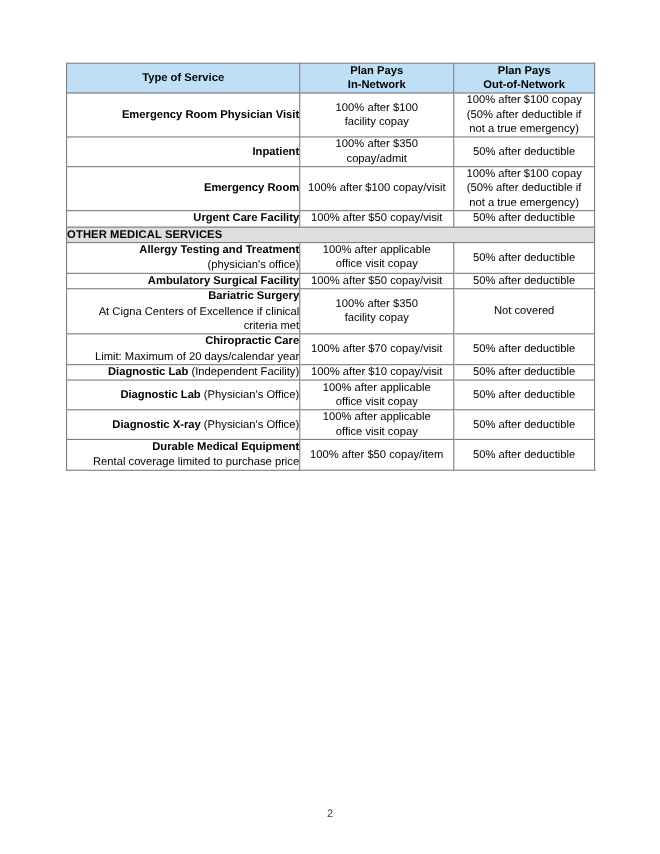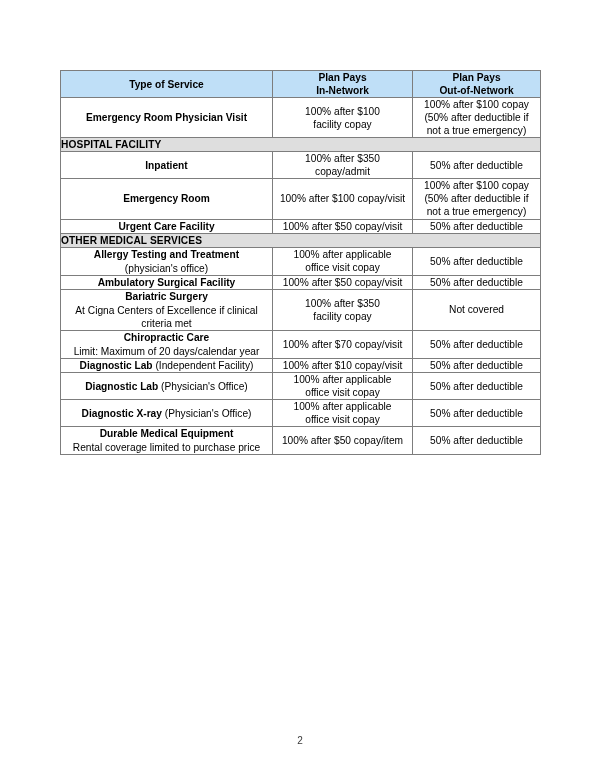--- a/index.html
+++ b/index.html
@@ -20,21 +20,21 @@
     position: absolute;
     left: 0;
     top: 0;
     width: 600px;
     height: 776px;
   }
 
   #benefit-table {
     position: absolute;
     left: 60px;
-    top: 70px;
+    top: 57px;
     width: 480px;
     border-collapse: collapse;
     table-layout: fixed;
     border-radius: 32px;
   }
 
   #benefit-table td,
   #benefit-table th {
     border: 1px solid #7d7d7d;
     padding: 0;
@@ -65,21 +65,21 @@
     background: #dedede;
     font-weight: bold;
     font-size: 10.4px;
     padding: 5px 8px 5px 8px;
     letter-spacing: 0.1px;
   }
 
   
   .cell-service {
     padding: 7px 8px 7px 8px;
-    text-align: center;
+    text-align: right;
   }
   .cell-service .svc-main {
     font-weight: bold;
   }
   .cell-service .svc-note {
     font-weight: normal;
   }
   .cell-service .svc-sub {
     display: block;
     font-weight: normal;
@@ -127,23 +127,20 @@
           <td class="cell-value">
             <span class="vline">100% after $100</span>
             <span class="vline">facility copay</span>
           </td>
           <td class="cell-value">
             <span class="vline">100% after $100 copay</span>
             <span class="vline">(50% after deductible if</span>
             <span class="vline">not a true emergency)</span>
           </td>
         </tr>
-        <tr class="section-row">
-          <td colspan="3">HOSPITAL FACILITY</td>
-        </tr>
         <tr>
           <td class="cell-service"><span class="svc-main">Inpatient</span></td>
           <td class="cell-value">
             <span class="vline">100% after $350</span>
             <span class="vline">copay/admit</span>
           </td>
           <td class="cell-value">
             <span class="vline">50% after deductible</span>
           </td>
         </tr>

